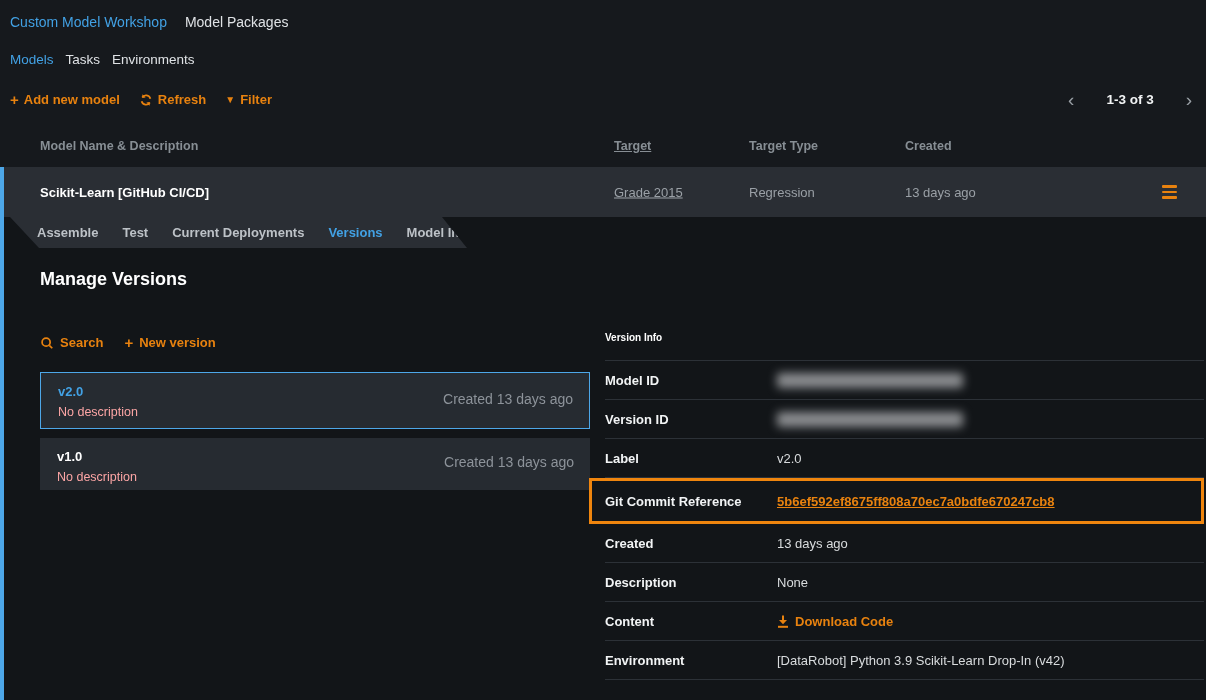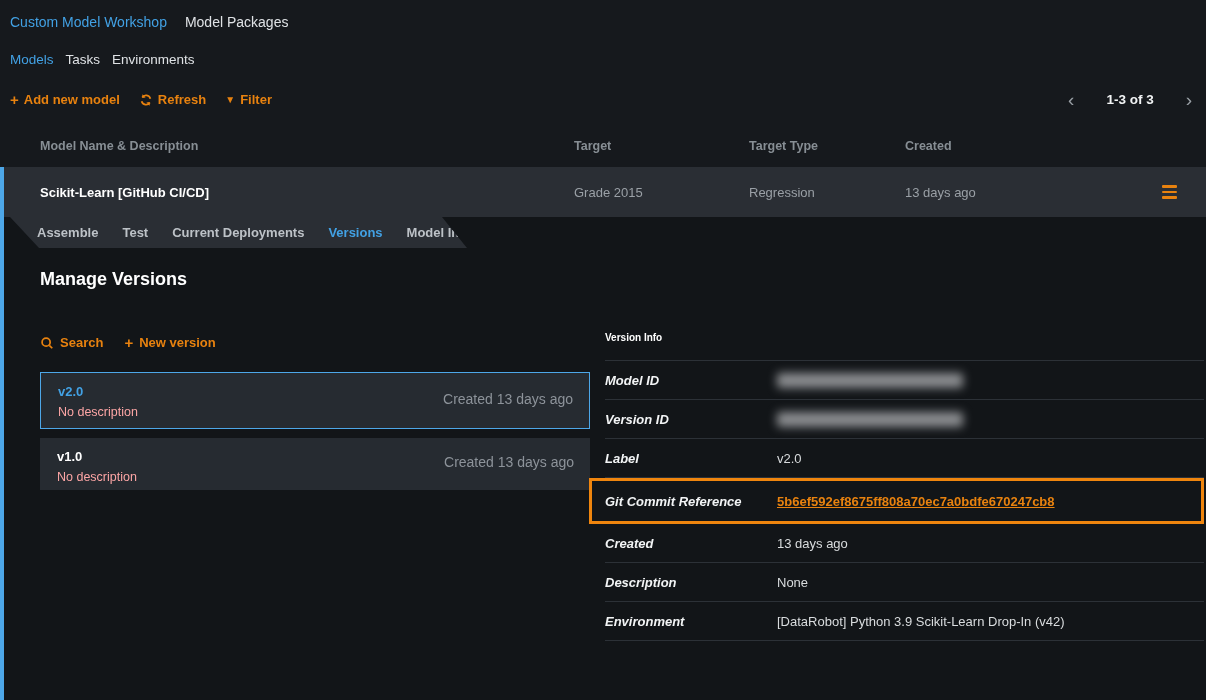--- a/index.html
+++ b/index.html
@@ -22,21 +22,21 @@
   .tool-item { display:flex; align-items:center; gap:5px; cursor:pointer; }
   .plus-glyph { font-size:15px; font-weight:700; line-height:1; }
   .filter-glyph { font-size:10px; line-height:1; }
   .pager { position:absolute; right:10px; top:90px; display:flex; align-items:center; gap:28px; }
   .pager .chev { font-size:19px; color:#9aa0a6; line-height:1; cursor:pointer; padding:0 4px; }
   .pager .range { font-size:13.5px; font-weight:700; color:#f2f4f5; }
   
   .thead { position:absolute; left:0; right:0; top:125px; height:42px; }
   .thead span { position:absolute; top:50%; transform:translateY(-50%); font-size:12.5px;
                 font-weight:700; color:#878e94; }
-  .col1 { left:40px; } .col2 { left:574px; } .col3 { left:749px; } .col4 { left:905px; }
+  .col1 { left:40px; } .col2 { left:614px;text-decoration:underline; } .col3 { left:749px; } .col4 { left:905px; }
   .model-row { position:absolute; left:0; right:0; top:167px; height:50px; background:#2a2e34; cursor:pointer; }
   .model-row span { position:absolute; top:50%; transform:translateY(-50%); font-size:13px; color:#9aa0a6; }
   .model-row .name { font-weight:700; color:#ffffff; }
   .row-menu { position:absolute; right:29px; top:18px; width:15px; height:14px;
               display:flex; flex-direction:column; justify-content:space-between; cursor:pointer; }
   .row-menu i { display:block; height:2.6px; background:#e8820f; border-radius:1px; }
   
   .blue-strip { position:absolute; left:0; top:167px; bottom:0; width:4px; background:#4da7e8; z-index:10; }
   .tabbar { position:absolute; left:0; top:217px; width:500px; height:31px; background:#2a2e34;
             clip-path:polygon(10px 0, 442px 0, 467px 100%, 39px 100%);
@@ -56,21 +56,21 @@
   .card-title { position:absolute; left:17px; top:11px; font-size:13px; font-weight:700; color:#ffffff; }
   .card-v2 .card-title { color:#42a1e4; }
   .card-desc { position:absolute; left:17px; top:32px; font-size:12.5px; color:#fca5a5; }
   .card-created { position:absolute; right:16px; top:18px; font-size:14px; color:#8d939a; }
   .card-v1 .card-created { top:16px; }
   
   .version-info { position:absolute; left:605px; top:84px; width:599px; }
   .vi-title { font-size:10px; font-weight:700; color:#ffffff; }
   .vi-rows { margin-top:17px; border-top:1px solid #2c3137; }
   .vi-row { display:flex; align-items:center; height:39px; border-bottom:1px solid #2c3137; font-size:13px; }
-  .vi-label { width:172px; flex-shrink:0; font-weight:700; color:#f2f4f5;font-style:italic; }
+  .vi-label { width:172px; flex-shrink:0; font-weight:700; color:#f2f4f5; }
   .vi-value { color:#d9dcde; }
   .redacted { display:inline-block; width:186px; height:15px; background:#8b8d90;
               border-radius:3px; filter:blur(5px); }
   .hl-wrap { border:3px solid #ef850e; margin-left:-16px; padding-left:13px; height:46px;
              display:flex; align-items:center; }
   .hl-wrap .vi-row { border-bottom:none; height:auto; flex:1; }
   .commit-link { color:#e8820f; font-weight:600; text-decoration:underline; cursor:pointer; }
   .download-link { display:flex; align-items:center; gap:6px; color:#e8820f; font-weight:700; cursor:pointer; }
   .icon-svg { display:block; }
 </style>
@@ -203,20 +203,31 @@
       <div class="vi-row">
         <span class="vi-label">Created</span>
         <span class="vi-value">13 days ago</span>
       </div>
 
       <div class="vi-row">
         <span class="vi-label">Description</span>
         <span class="vi-value">None</span>
       </div>
 
+      <div class="vi-row">
+        <span class="vi-label">Content</span>
+        <span class="download-link">
+          <svg class="icon-svg" width="12" height="13" viewBox="0 0 12 13">
+            <line x1="6" y1="0.5" x2="6" y2="7.5" stroke="#e8820f" stroke-width="2"></line>
+            <path d="M2 5 L6 9.2 L10 5 Z" fill="#e8820f"></path>
+            <line x1="1" y1="11.8" x2="11" y2="11.8" stroke="#e8820f" stroke-width="2"></line>
+          </svg>
+          <span>Download Code</span>
+        </span>
+      </div>
 
       <div class="vi-row">
         <span class="vi-label">Environment</span>
         <span class="vi-value">[DataRobot] Python 3.9 Scikit-Learn Drop-In (v42)</span>
       </div>
 
     </div>
   </div>
 </div>
 

